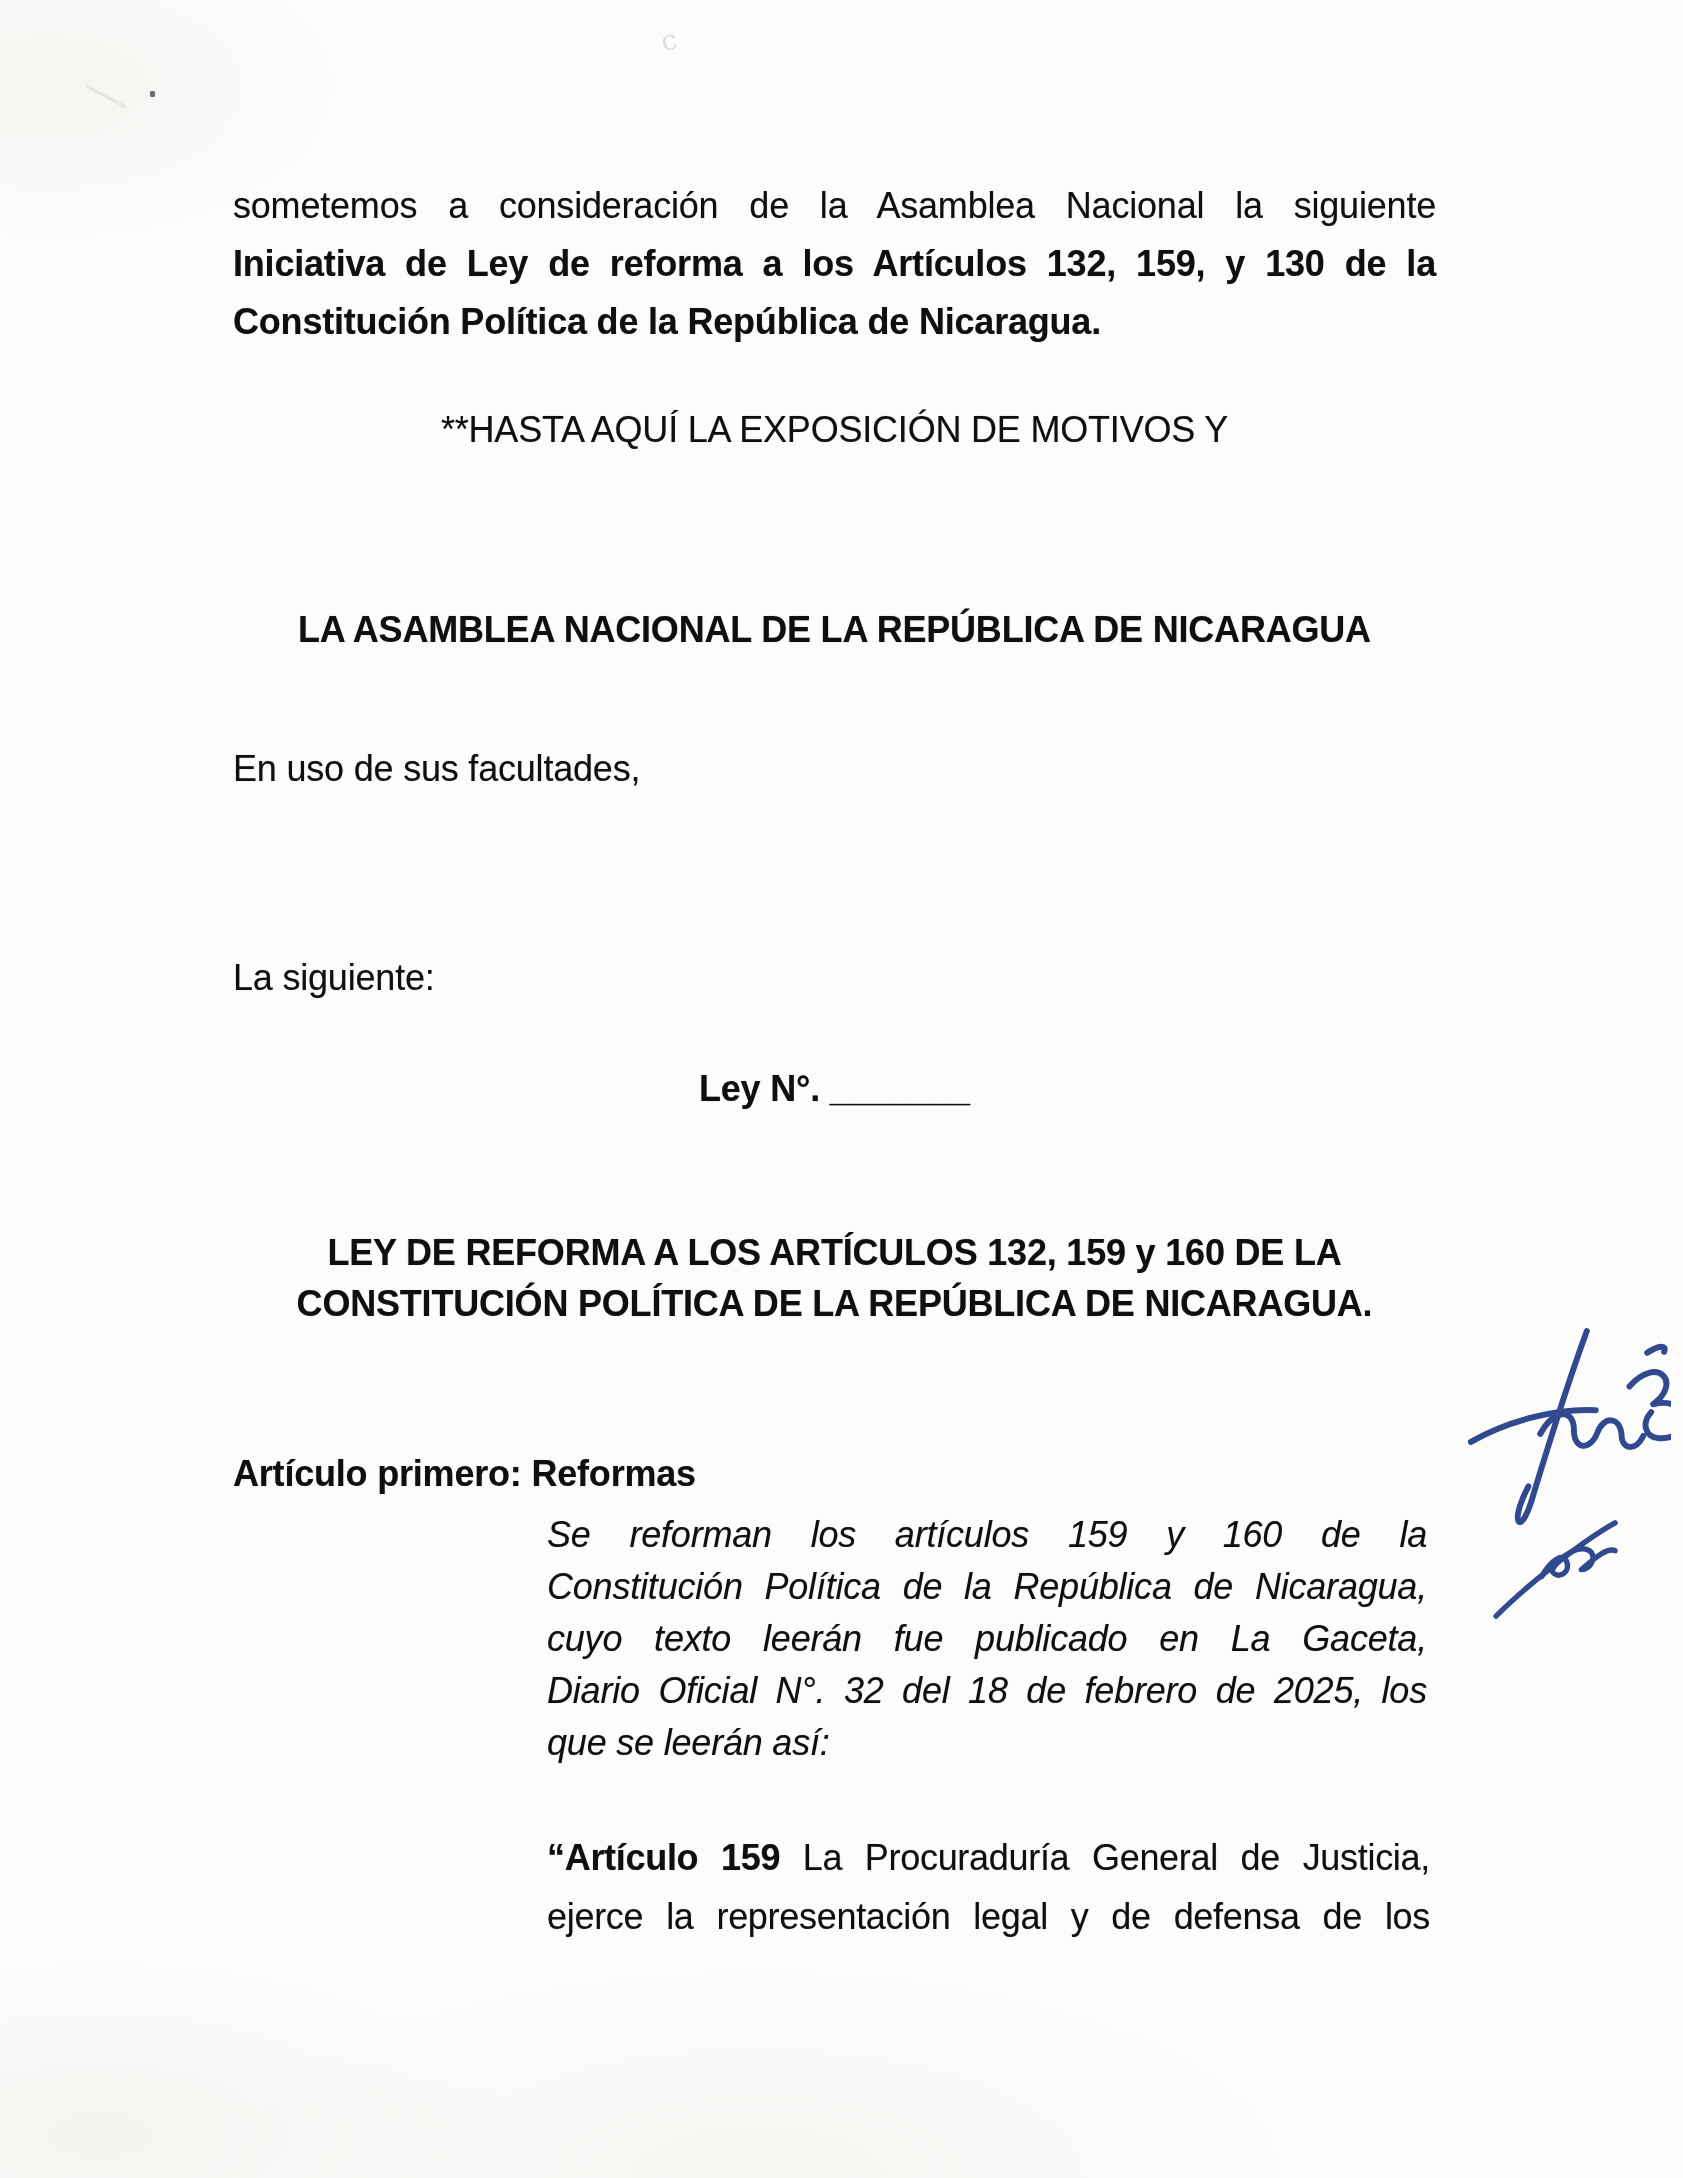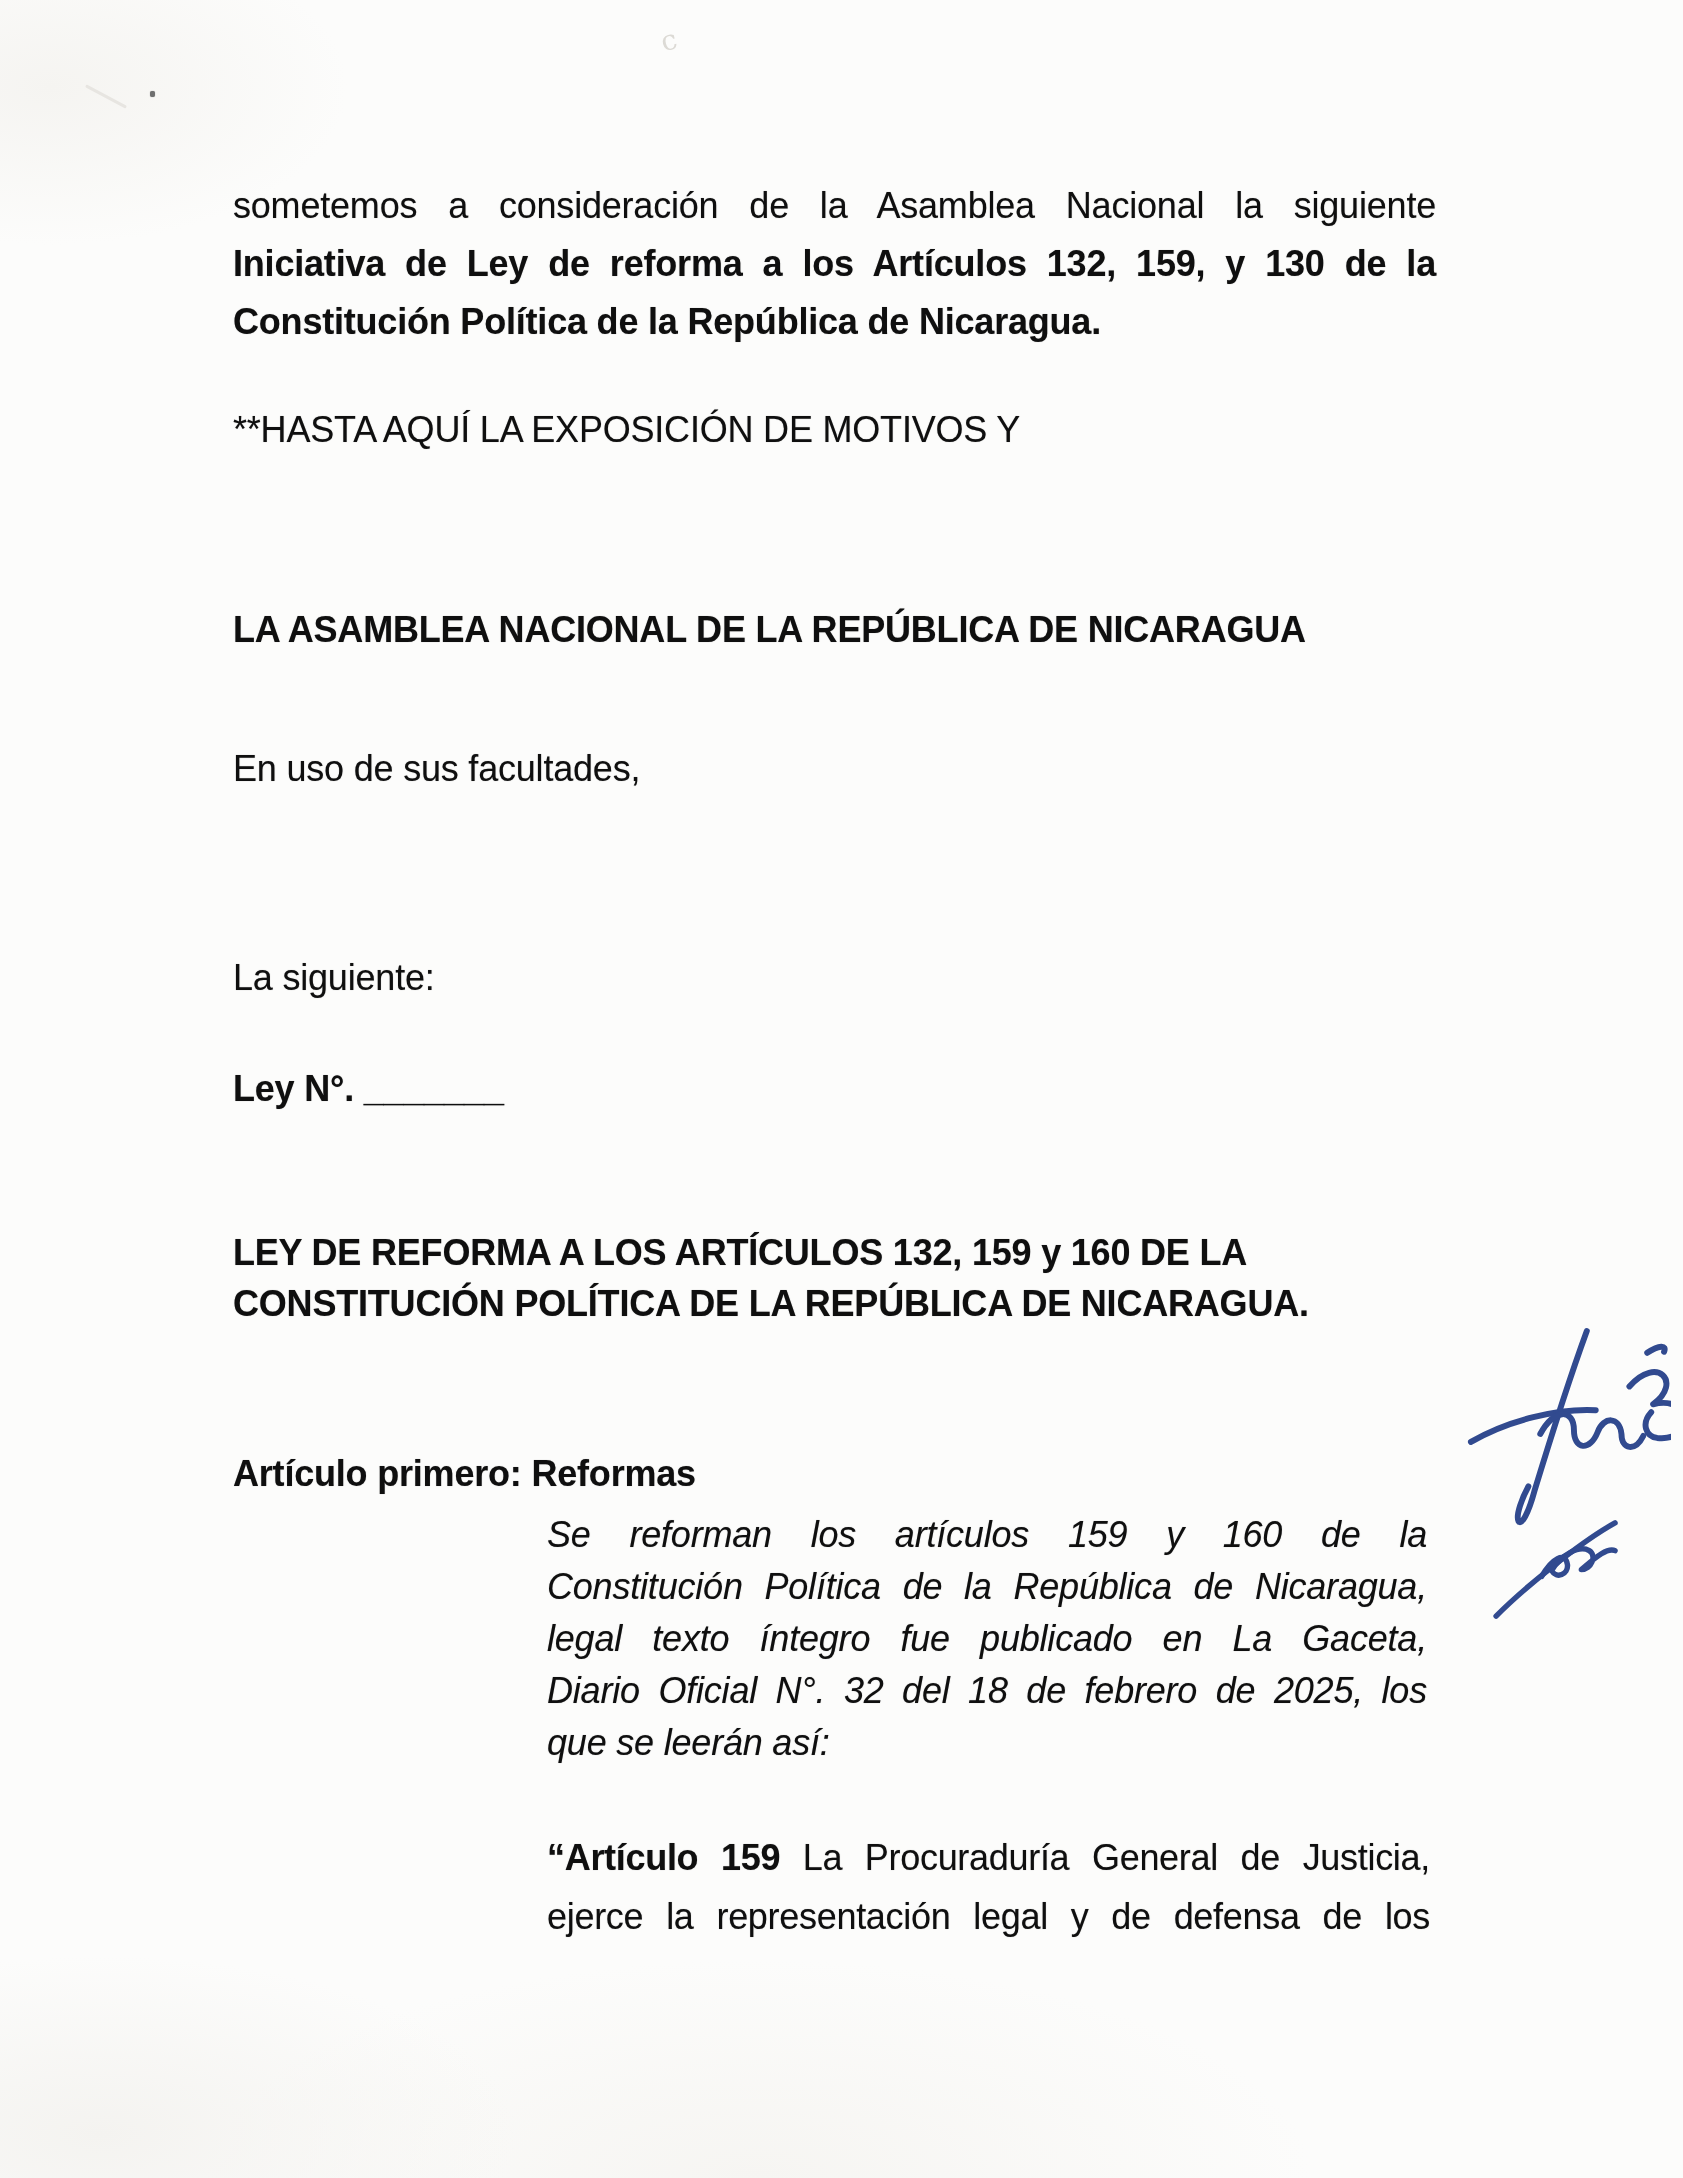--- a/index.html
+++ b/index.html
@@ -13,21 +13,21 @@
       radial-gradient(ellipse 554px 218px at 45% 100%, #f6f5f2, rgba(246,245,242,0)),
       radial-gradient(ellipse 297px 158px at 3% 4%, #f5f4f1, rgba(245,244,241,0)),
       #fcfcfb;
     font-family: "Liberation Sans", "DejaVu Sans", sans-serif;
     font-size: 36px;
     color: #0f0f0f;
   }
   .blk { position: absolute; letter-spacing: -0.2px; text-shadow: 0 0 1px rgba(25,25,25,0.35); }
   .b { font-weight: bold; }
   .just { text-align: justify; text-align-last: justify; }
-  .center { }
+  .center { text-align: center; }
   .line { display: block; }
   #para-sub    { left: 233px; top: 177px;  width: 1203px; line-height: 58px; }
   #marker      { left: 233px; top: 404px;  width: 1203px; line-height: 51px; }
   #assembly    { left: 233px; top: 612px;  width: 1203px; line-height: 36px; }
   #enuso       { left: 233px; top: 751px;  line-height: 36px; }
   #hadictado   { left: 233px; top: 853px;  width: 1203px; line-height: 36px; }
   #lasiguiente { left: 233px; top: 960px;  line-height: 36px; }
   #leyno       { left: 233px; top: 1071px; width: 1203px; line-height: 36px; }
   #lawtitle    { left: 233px; top: 1227px; width: 1203px; line-height: 51px; }
   #artprimero  { left: 233px; top: 1456px; line-height: 36px; }
@@ -86,21 +86,21 @@
   <div class="blk center b" id="lawtitle">
     <span class="line">LEY DE REFORMA A LOS ARTÍCULOS 132, 159 y 160 DE LA</span>
     <span class="line">CONSTITUCIÓN POLÍTICA DE LA REPÚBLICA DE NICARAGUA.</span>
   </div>
 
   <div class="blk b" id="artprimero">Artículo primero: Reformas</div>
 
   <div class="blk" id="parareform">
     <span class="line just">Se reforman los artículos 159 y 160 de la</span>
     <span class="line just">Constitución Política de la República de Nicaragua,</span>
-    <span class="line just">legal texto íntegro fue publicado en La Gaceta,</span>
+    <span class="line just">cuyo texto leerán fue publicado en La Gaceta,</span>
     <span class="line just">Diario Oficial N°. 32 del 18 de febrero de 2025, los</span>
     <span class="line">que se leerán así:</span>
   </div>
 
   <div class="blk" id="para159">
     <span class="line just"><span class="b">“Artículo 159</span><span> La Procuraduría General de Justicia,</span></span>
     <span class="line just">ejerce la representación legal y de defensa de los</span>
   </div>
 
   <svg class="sig" id="sig-upper" width="208" height="213" viewBox="0 0 210 215">

